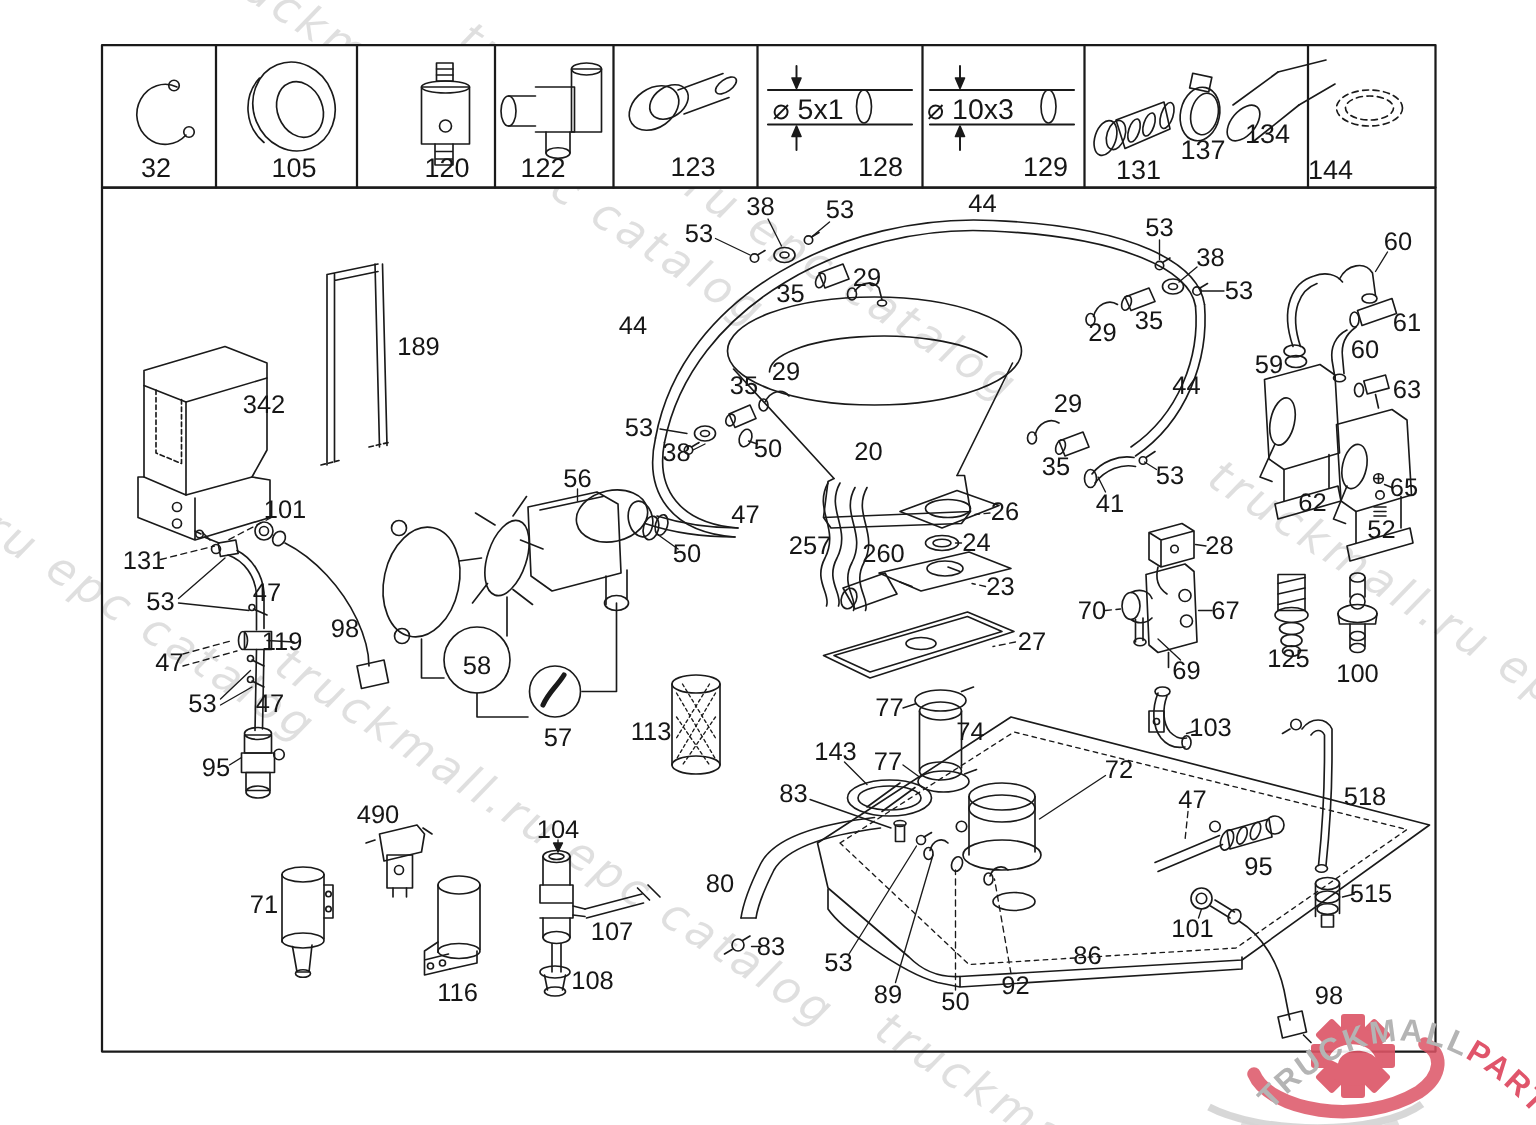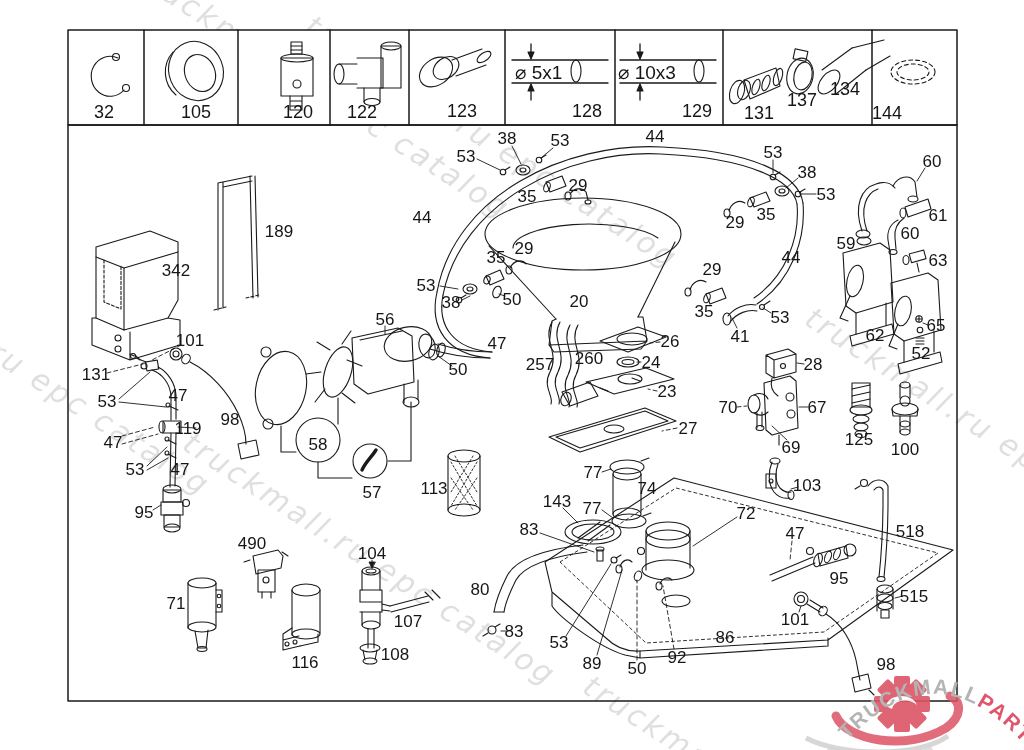--- a/index.html
+++ b/index.html
@@ -572,21 +572,21 @@
       <span class="callout" style="left: 740px; top: 336px;">41</span>
       <span class="callout" style="left: 936px; top: 325px;">65</span>
       <span class="callout" style="left: 875px; top: 335px;">62</span>
       <span class="callout" style="left: 921px; top: 353px;">52</span>
       <span class="callout" style="left: 670px; top: 341px;">26</span>
       <span class="callout" style="left: 651px; top: 362px;">24</span>
       <span class="callout" style="left: 813px; top: 364px;">28</span>
       <span class="callout" style="left: 190px; top: 340px;">101</span>
       <span class="callout" style="left: 385px; top: 319px;">56</span>
       <span class="callout" style="left: 540px; top: 364px;">257</span>
-      <span class="callout" style="left: 589px; top: 358px; text-align: right;">260</span>
+      <span class="callout" style="left: 589px; top: 369px; text-align: right;">260</span>
       <span class="callout" style="left: 667px; top: 391px;">23</span>
       <span class="callout" style="left: 96px; top: 374px;">131</span>
       <span class="callout" style="left: 107px; top: 401px;">53</span>
       <span class="callout" style="left: 178px; top: 395px;">47</span>
       <span class="callout" style="left: 497px; top: 343px;">47</span>
       <span class="callout" style="left: 458px; top: 369px;">50</span>
       <span class="callout" style="left: 230px; top: 419px;">98</span>
       <span class="callout" style="left: 188px; top: 428px;">119</span>
       <span class="callout" style="left: 113px; top: 442px;">47</span>
       <span class="callout" style="left: 728px; top: 407px;">70</span>

